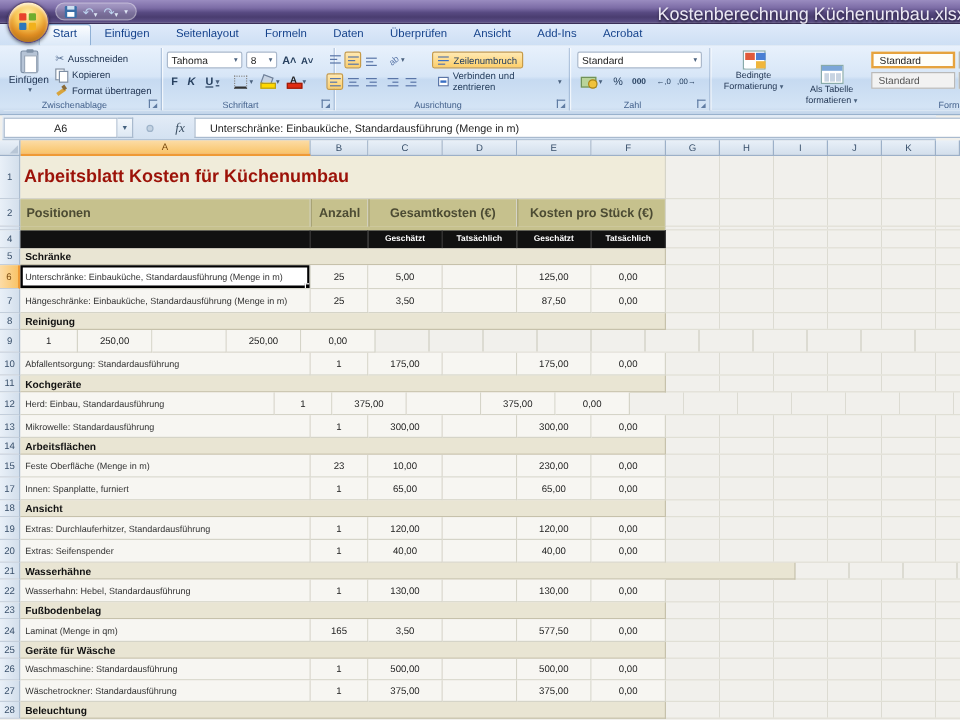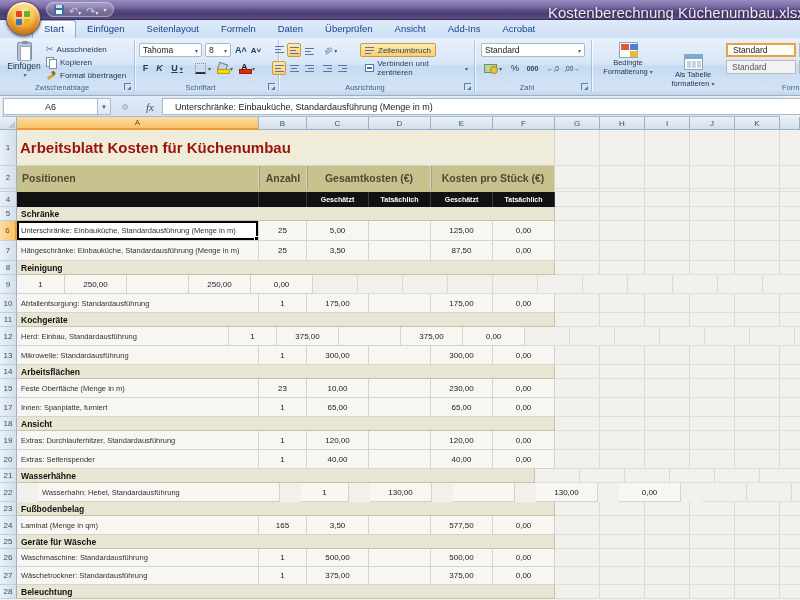--- a/index.html
+++ b/index.html
@@ -513,24 +513,24 @@
           <div class="cell ca" style="width: 242px;">Extras: Seifenspender</div>
           <div class="cell cn" style="width: 48px;">1</div>
           <div class="cell cn" style="width: 62px;">40,00</div>
           <div class="cell cn" style="width: 62px;"></div>
           <div class="cell cn" style="width: 62px;">40,00</div>
           <div class="cell cn" style="width: 62px;">0,00</div>
           <div class="rest"></div>
         </div>
         <div class="grow" style="height: 14px;">
           <div class="rowh">21</div>
-          <div class="cell sect" style="width: 518px;">Wasserhähne</div>
-          <div class="rest"></div>
-        </div>
-        <div class="grow" style="height: 19px; gap: 21px;">
+          <div class="cell sect" style="width: 646px;">Wasserhähne</div>
+          <div class="rest"></div>
+        </div>
+        <div class="grow" style="height: 19px;">
           <div class="rowh">22</div>
           <div class="cell ca" style="width: 242px;">Wasserhahn: Hebel, Standardausführung</div>
           <div class="cell cn" style="width: 48px;">1</div>
           <div class="cell cn" style="width: 62px;">130,00</div>
           <div class="cell cn" style="width: 62px;"></div>
           <div class="cell cn" style="width: 62px;">130,00</div>
           <div class="cell cn" style="width: 62px;">0,00</div>
           <div class="rest"></div>
         </div>
         <div class="grow" style="height: 14px;">

